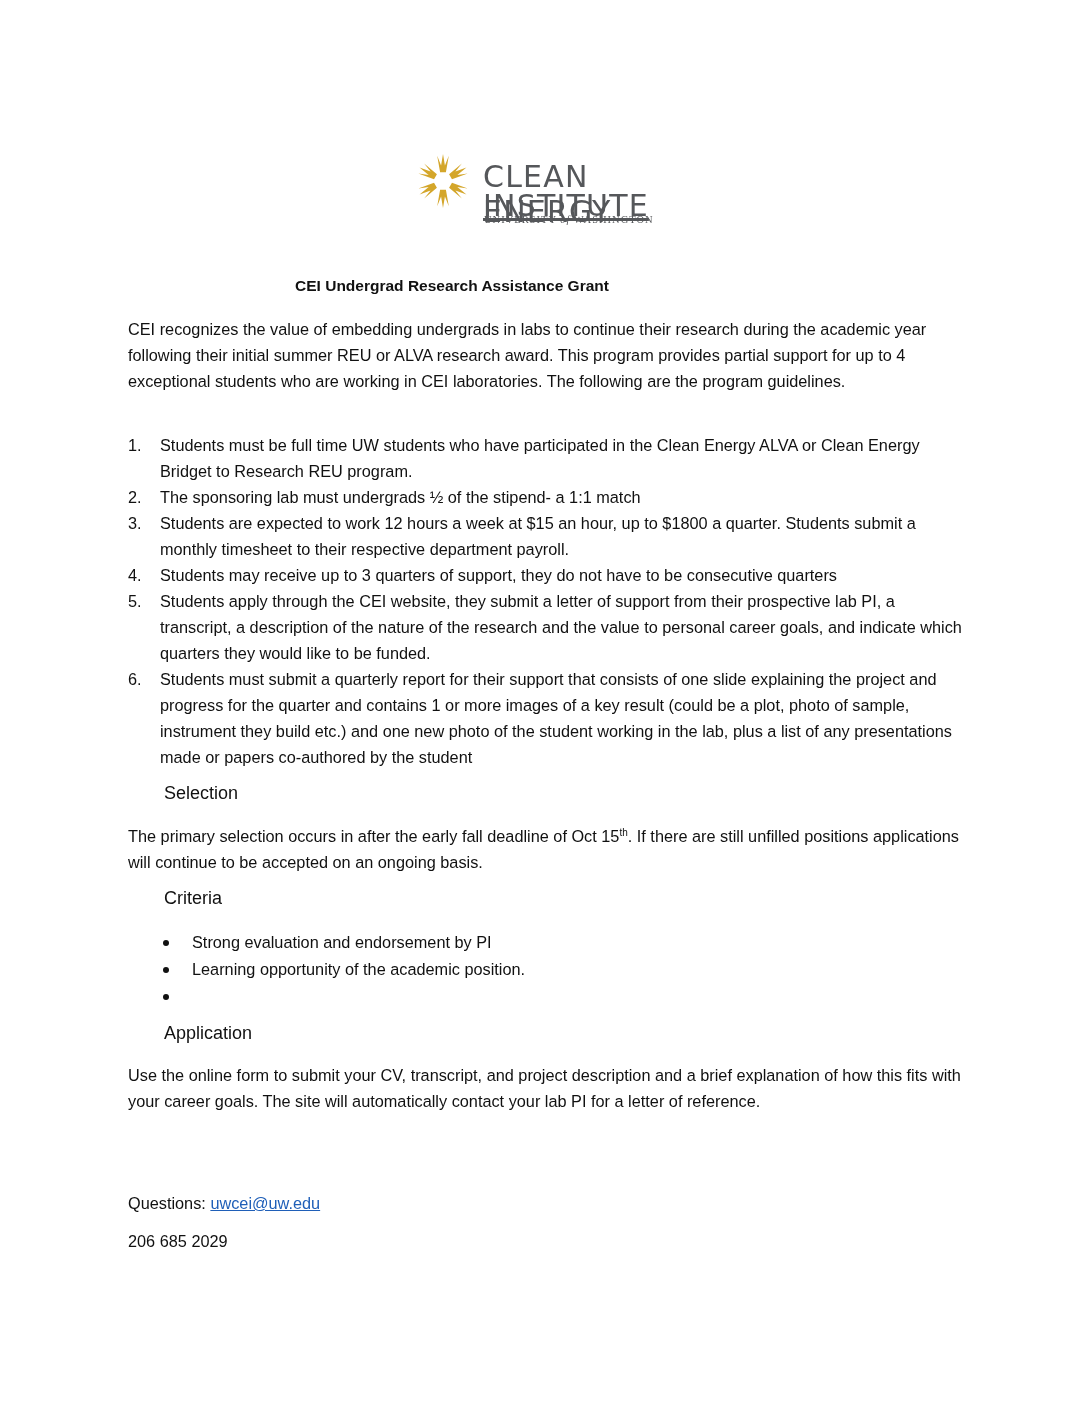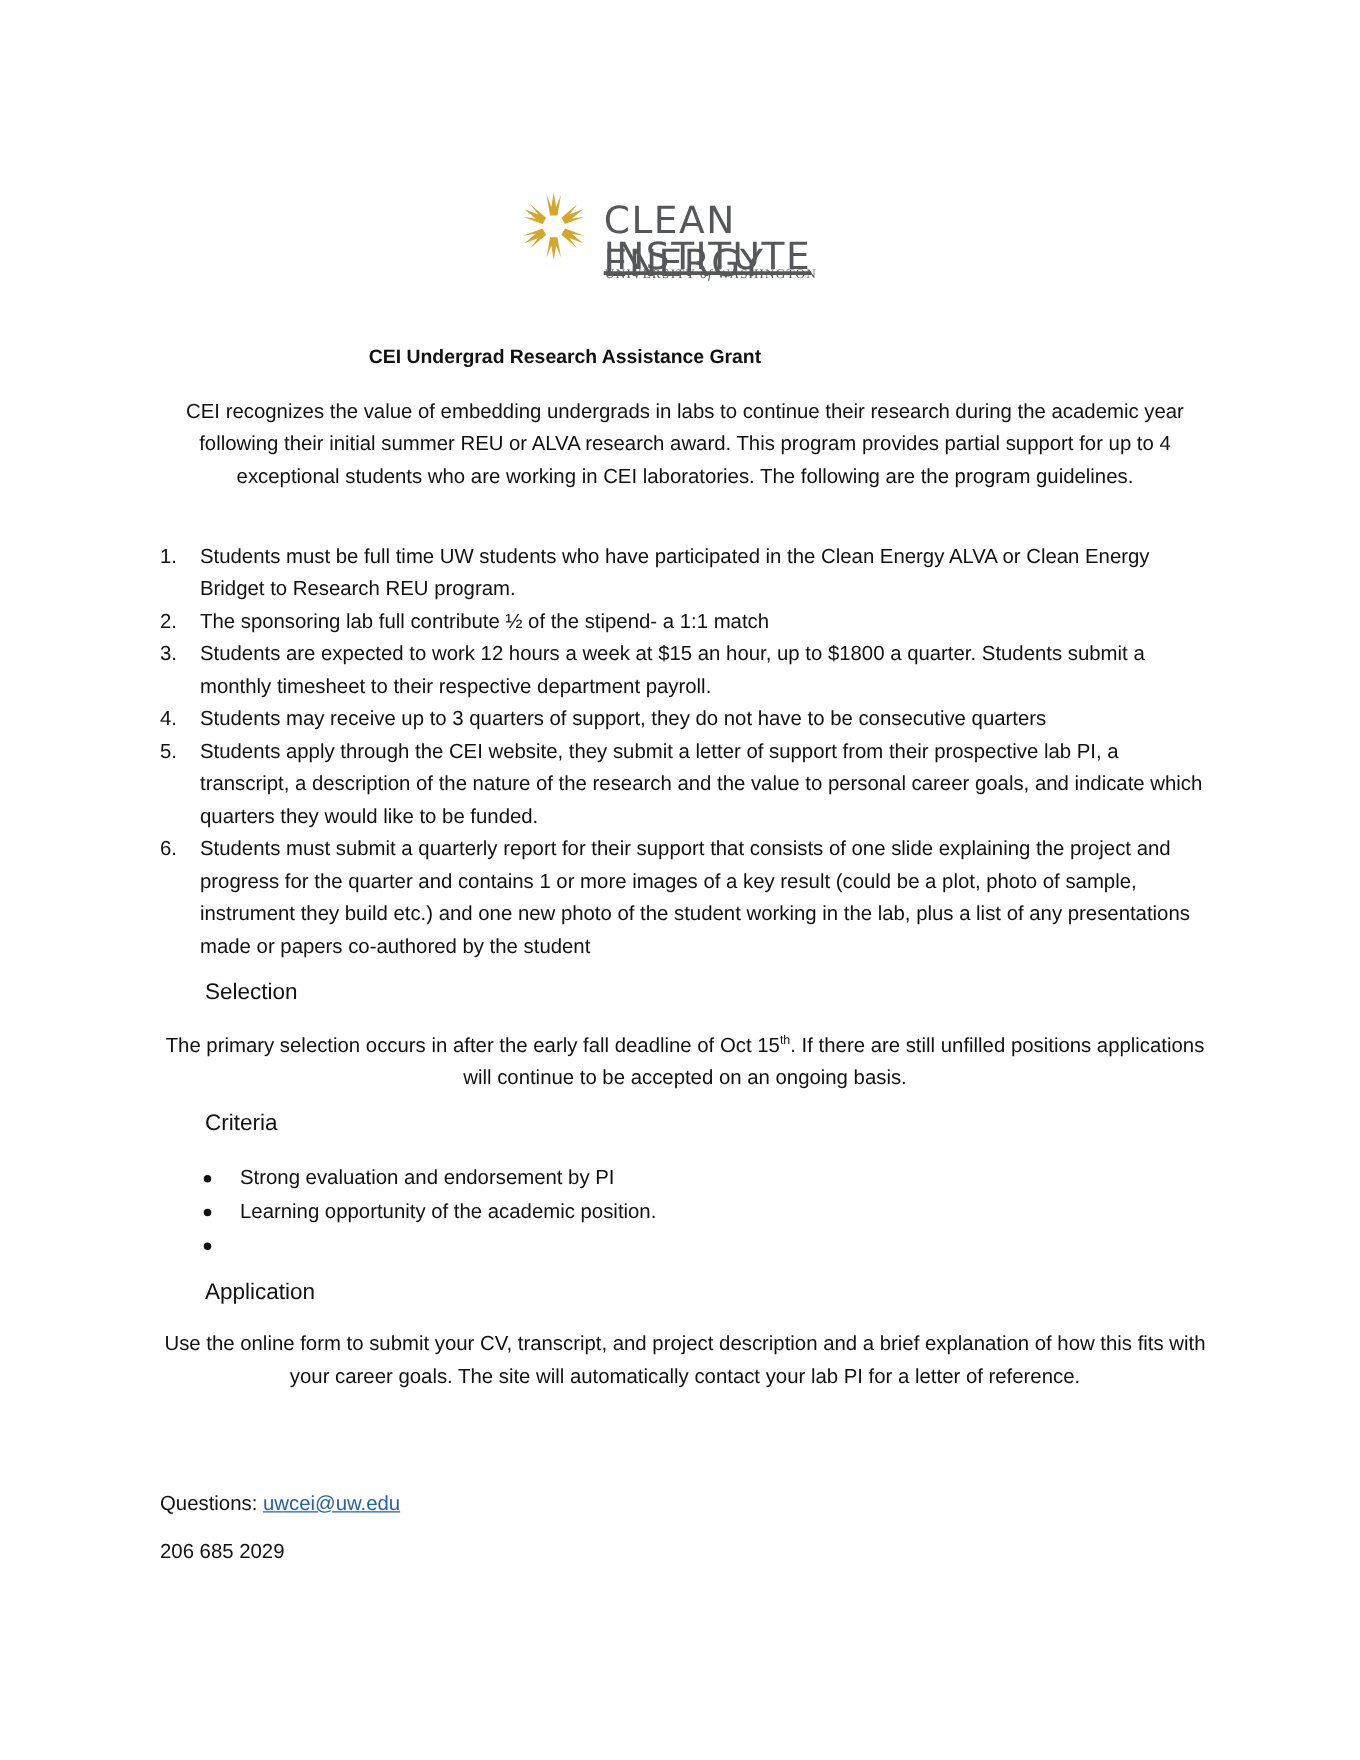--- a/index.html
+++ b/index.html
@@ -19,21 +19,21 @@
     .logo-text3 {
       position: absolute; left: 70px; top: 62px; font-size: 10.5px; letter-spacing: 1px;
       color: #55575a; font-family: "Liberation Serif", serif;
     }
     .logo-text3 i { text-transform: none; }
     .title {
       position: absolute; left: 0; width: 904px; top: 277px; text-align: center;
       font-weight: bold; font-size: 15.5px;
     }
     .body-text { font-size: 16.3px; line-height: 26px; }
-    .para { position: absolute; left: 128px; width: 840px; text-align: center; }
+    .para { position: absolute; left: 128px; width: 840px; }
     .intro { top: 316px; }
     .list { position: absolute; left: 128px; top: 432px; width: 840px; margin: 0; padding: 0; list-style: none; }
     .list li { position: relative; padding-left: 32px; }
     .list .num { position: absolute; left: 0; top: 0; }
     .heading { position: absolute; left: 128px; font-size: 18px; margin-left: 36px; }
     .bullets { position: absolute; left: 160px; top: 929px; margin: 0; padding: 0; list-style: none; }
     .bullets li { position: relative; padding-left: 32px; height: 27px; line-height: 27px; font-size: 16.3px; }
     .bullets .dot { position: absolute; left: 3px; top: 11px; width: 6px; height: 6px; border-radius: 50%; background: #111; }
     a.link { color: #1f5fb8; text-decoration: underline; }
     .plain { position: absolute; left: 128px; font-size: 16.3px; }
@@ -64,21 +64,21 @@
       <span>WASHINGTON</span>
     </div>
   </div>
 
   <div class="title">CEI Undergrad Research Assistance Grant</div>
 
   <div class="para intro body-text">CEI recognizes the value of embedding undergrads in labs to continue their research during the academic year following their initial summer REU or ALVA research award.  This program provides partial support for up to 4 exceptional students who are working in CEI laboratories. The following are the program guidelines.</div>
 
   <ol class="list body-text">
     <li><span class="num">1.</span><span>Students must be full time UW students who have participated in the Clean Energy ALVA or Clean Energy Bridget to Research REU program.</span></li>
-    <li><span class="num">2.</span><span>The sponsoring lab full contribute ½ of the stipend-   a 1:1 match</span></li>
+    <li><span class="num">2.</span><span>The sponsoring lab must undergrads ½ of the stipend-   a 1:1 match</span></li>
     <li><span class="num">3.</span><span>Students are expected to work 12 hours a week at $15 an hour, up to $1800 a quarter. Students submit a monthly timesheet to their respective department payroll.</span></li>
     <li><span class="num">4.</span><span>Students may receive up to 3 quarters of support, they do not have to be consecutive quarters</span></li>
     <li><span class="num">5.</span><span>Students apply through the CEI website, they submit a letter of support from their prospective lab PI, a transcript, a description of the nature of the research and the value to personal career goals, and indicate which quarters they would like to be funded.</span></li>
     <li><span class="num">6.</span><span>Students must submit a quarterly report for their support that consists of one slide explaining the project and progress for the quarter and contains 1 or more images of a key result (could be a plot, photo of sample, instrument they build etc.) and one new photo of the student working in the lab, plus a list of any presentations made or papers co-authored by the student</span></li>
   </ol>
 
   <div class="heading" style="top:783px;">Selection</div>
 
   <div class="para body-text" style="top:820px;"><span>The primary selection occurs in after the early fall deadline of Oct 15</span><sup style="font-size:10px;">th</sup><span>.  If there are still unfilled positions applications will continue to be accepted on an ongoing basis.</span></div>
 

